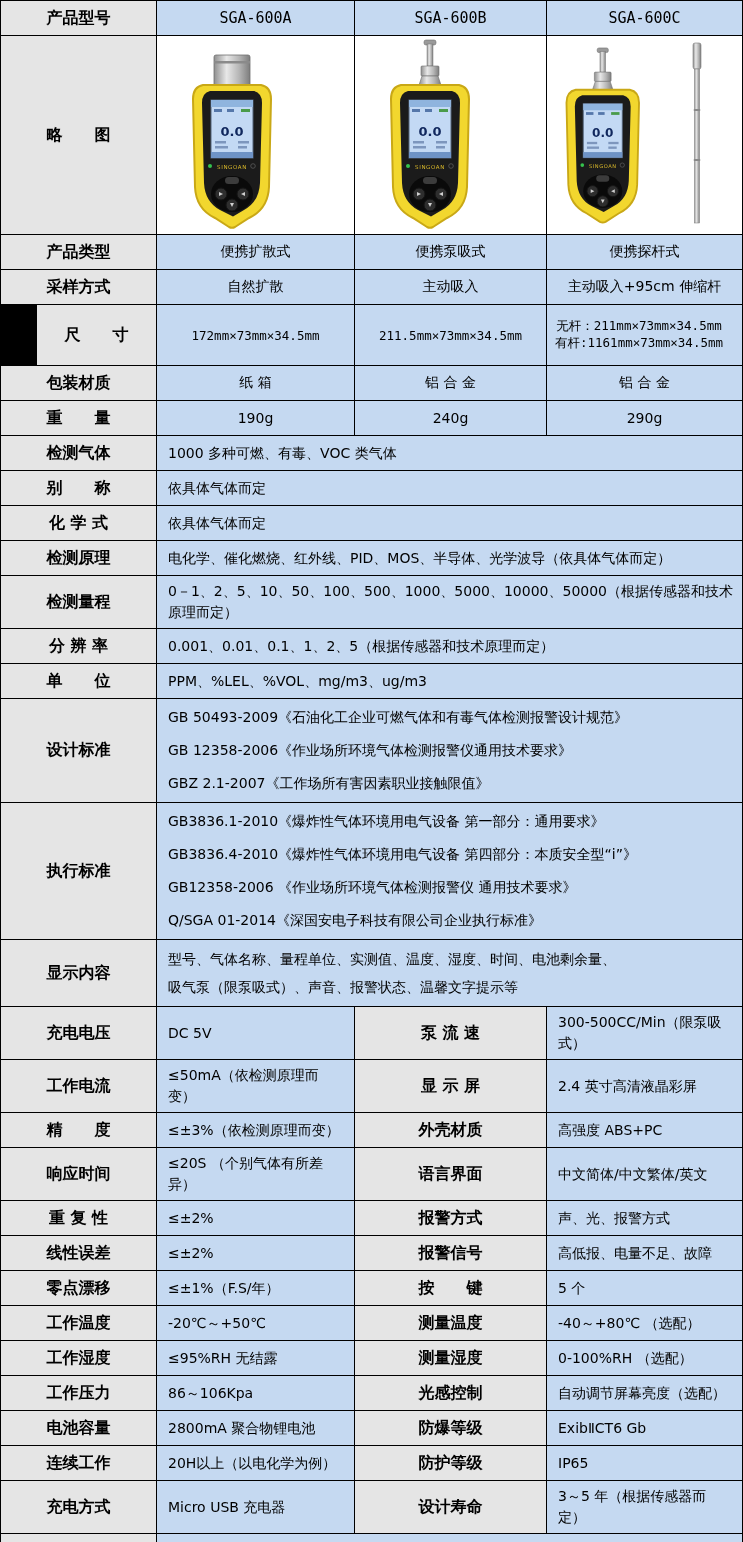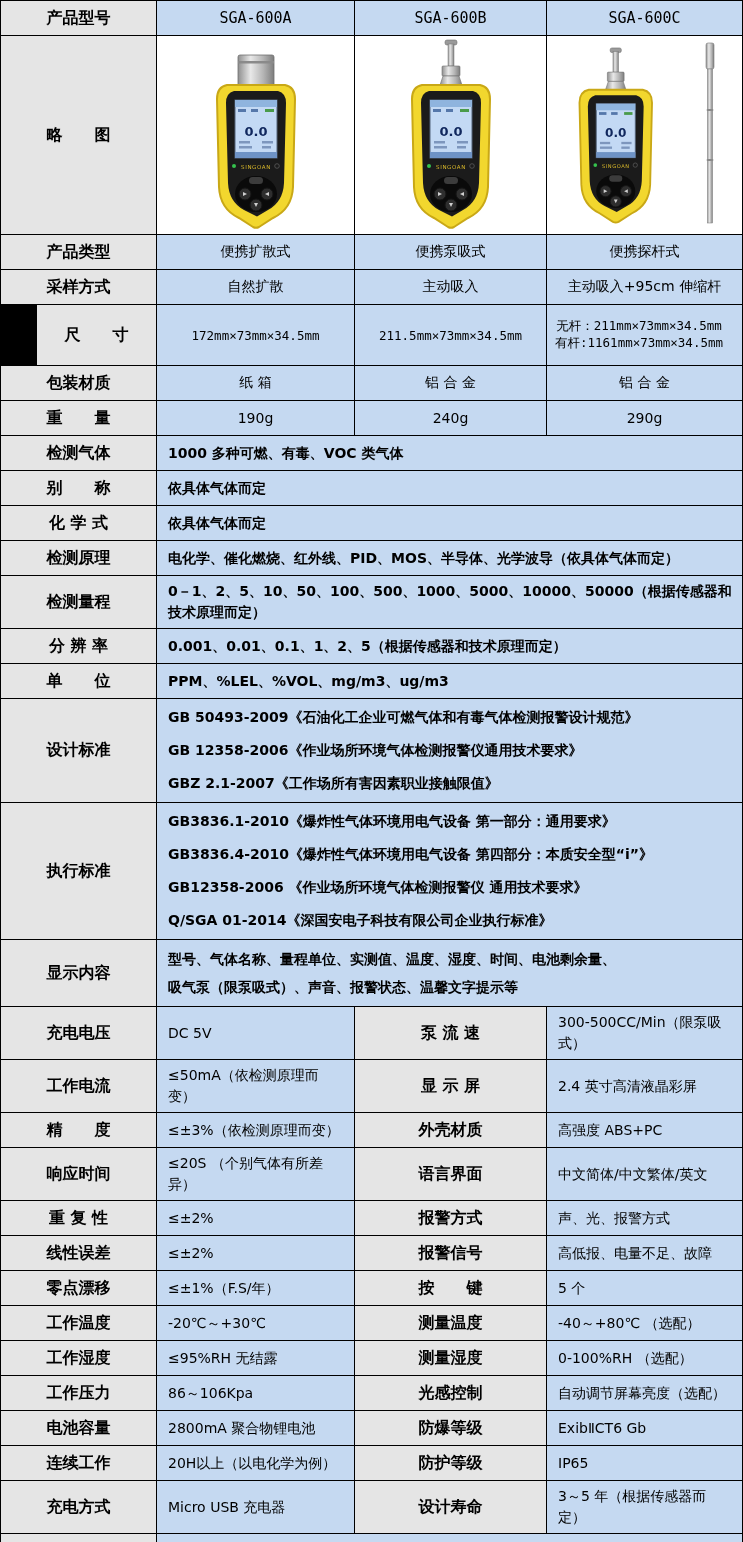--- a/index.html
+++ b/index.html
@@ -18,22 +18,22 @@
   .c { background: #C5D9F1; display: flex; align-items: center; }
   .h { background: #e5e5e5; justify-content: center; text-align: center;
        font-weight: bold; font-size: 16px; line-height: 1.3; }
   .mv { justify-content: center; font-size: 15px;
         font-family: "DejaVu Sans Mono", "DejaVu Sans", sans-serif; }
   .v { padding: 5px 8px 5px 11px; font-size: 14px; line-height: 1.5; }
   .cv { justify-content: center; text-align: center; font-size: 14px; padding: 4px 6px; }
   .dim { font-size: 12.5px; font-family: "DejaVu Sans Mono", "DejaVu Sans", sans-serif; }
   .left { justify-content: flex-start; text-align: center; padding-left: 8px; }
   .pre { white-space: pre-line; }
-  .span3 { grid-column: 2 / 5; font-weight: bold; }
-  .photo { background: #FFFFFF; justify-content: center; align-items: center; }
+  .span3 { grid-column: 2 / 5; }
+  .photo { background: #FFFFFF; justify-content: flex-start; align-items: center; }
   .rh198 { min-height: 198px; }
   .rh60  { min-height: 60px; margin-left: 36px; }
   .lh33  { line-height: 33px; padding-top: 2px; padding-bottom: 2px; }
   .lh28  { line-height: 28px; }
   svg { display: block; }
 </style>
 </head>
 <body>
 
 <div class="tbl">
@@ -262,21 +262,21 @@
   <div class="c v">≤±2%</div>
   <div class="c h">报警信号</div>
   <div class="c v">高低报、电量不足、故障</div>
 
   <div class="c h">零点漂移</div>
   <div class="c v">≤±1%（F.S/年）</div>
   <div class="c h">按　　键</div>
   <div class="c v">5 个</div>
 
   <div class="c h">工作温度</div>
-  <div class="c v">-20℃～+30℃</div>
+  <div class="c v">-20℃～+50℃</div>
   <div class="c h">测量温度</div>
   <div class="c v">-40～+80℃ （选配）</div>
 
   <div class="c h">工作湿度</div>
   <div class="c v">≤95%RH 无结露</div>
   <div class="c h">测量湿度</div>
   <div class="c v">0-100%RH （选配）</div>
 
   <div class="c h">工作压力</div>
   <div class="c v">86～106Kpa</div>

